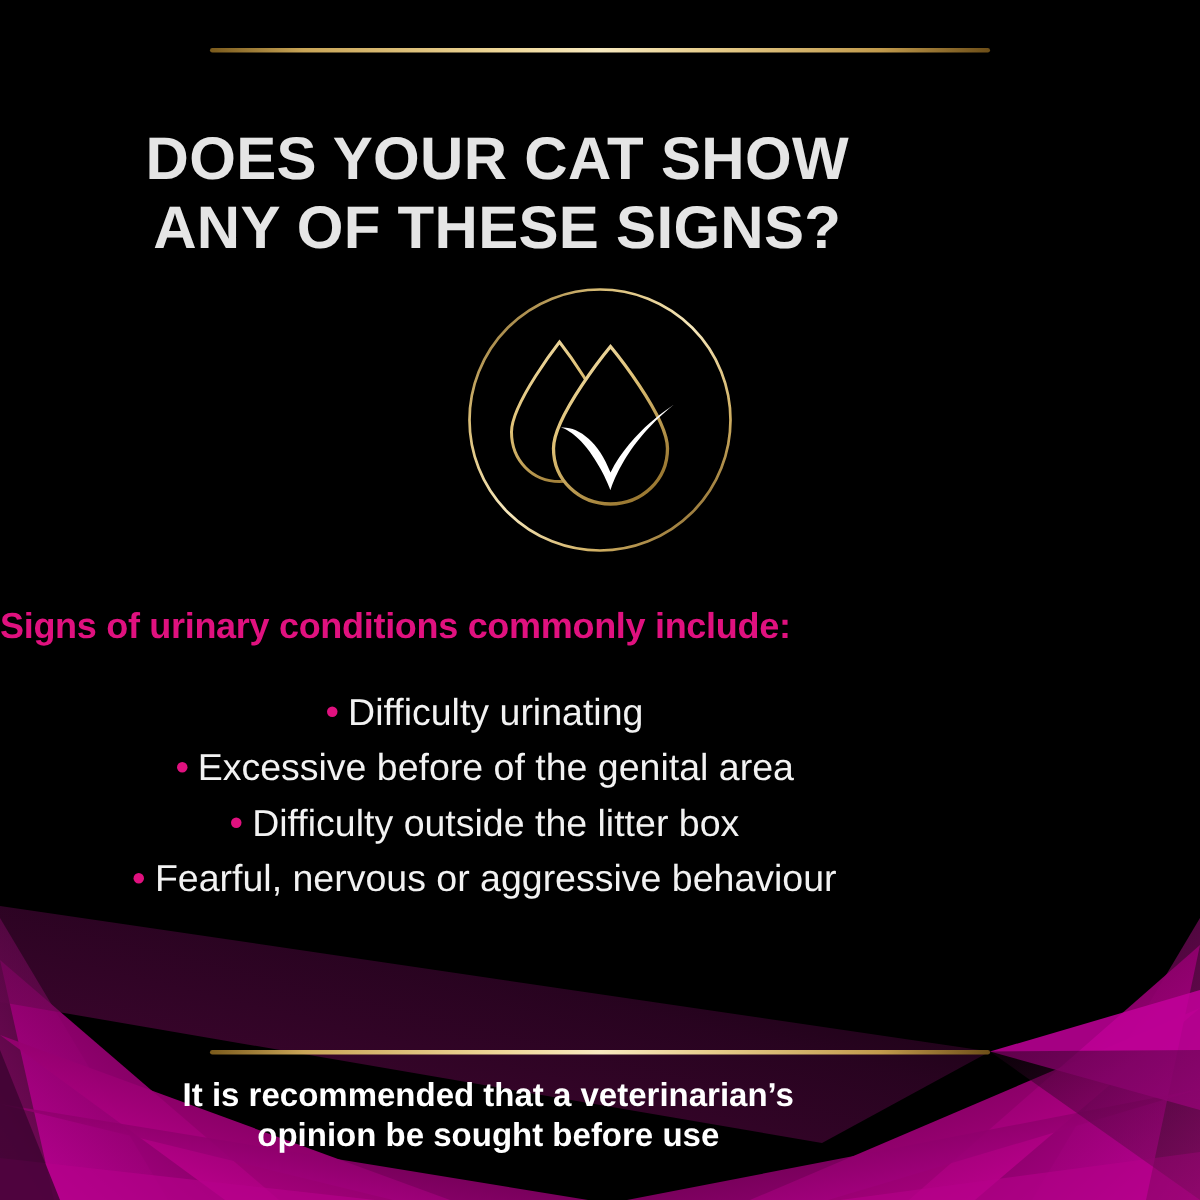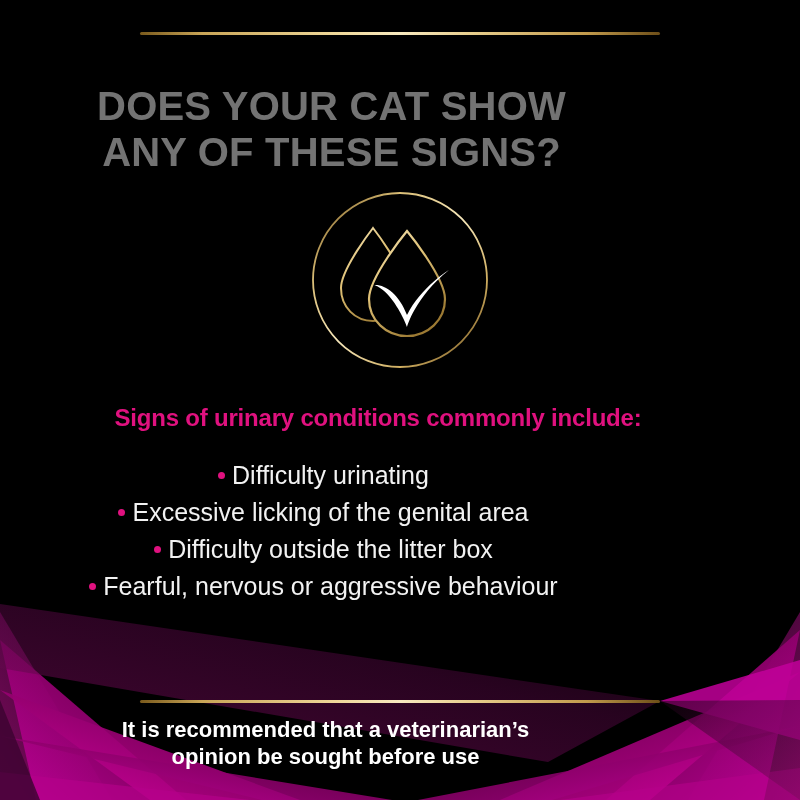--- a/index.html
+++ b/index.html
@@ -44,21 +44,21 @@
   .gold-rule.top { top: 32px; }
   .gold-rule.bottom { top: 700px; }
 
   
   .title {
     position: absolute;
     top: 56px;
     left: 0;
     width: 663px;
     text-align: center;
-    color: #737373;
+    color: #e5e5e5;
     font-size: 40px;
     line-height: 46px;
     font-weight: bold;
     letter-spacing: 0.2px;
   }
   .title .line { display: block; white-space: pre; }
 
   
   .icon-wrap {
     position: absolute;
@@ -67,21 +67,21 @@
     width: 178px;
     height: 178px;
   }
 
   
   .subheading {
     position: absolute;
     top: 404px;
     left: 0;
     width: 756px;
-    text-align: center;
+    text-align: left;
     color: #e0117f;
     font-size: 24px;
     font-weight: bold;
     letter-spacing: -0.2px;
   }
 
   
   .signs-list {
     position: absolute;
     top: 457px;
@@ -210,21 +210,21 @@
 
       <path d="M63 94 C63 94 72 96 82 110 C92 124 96 136 96 136 C96 136 104 106 138 79
                C138 79 110 96 96 124 C88 103 74 93 63 94 Z" fill="#ffffff"></path>
     </svg>
   </div>
 
   <div class="subheading">Signs of urinary conditions commonly include:</div>
 
   <ul class="signs-list">
     <li><span class="dot"></span><span>Difficulty urinating</span></li>
-    <li><span class="dot"></span><span>Excessive licking of the genital area</span></li>
+    <li><span class="dot"></span><span>Excessive before of the genital area</span></li>
     <li><span class="dot"></span><span>Difficulty outside the litter box</span></li>
     <li><span class="dot"></span><span>Fearful, nervous or aggressive behaviour</span></li>
   </ul>
 
   <div class="gold-rule bottom"></div>
 
   <div class="footer">
     <span class="line">It is recommended that a veterinarian’s</span>
     <span class="line">opinion be sought before use</span>
   </div>

